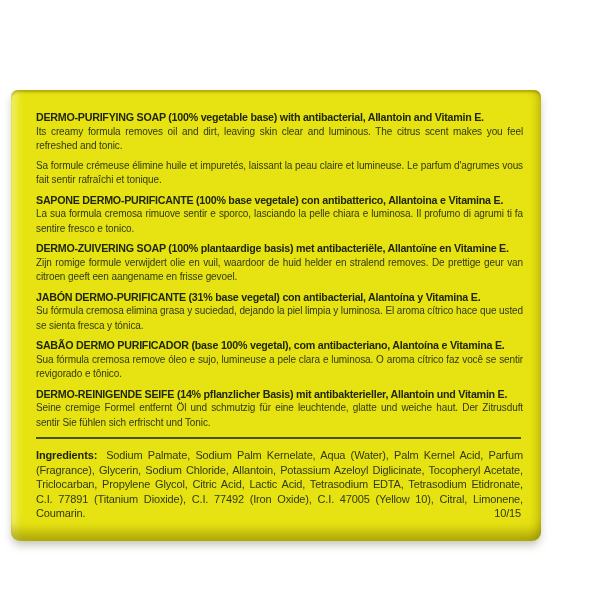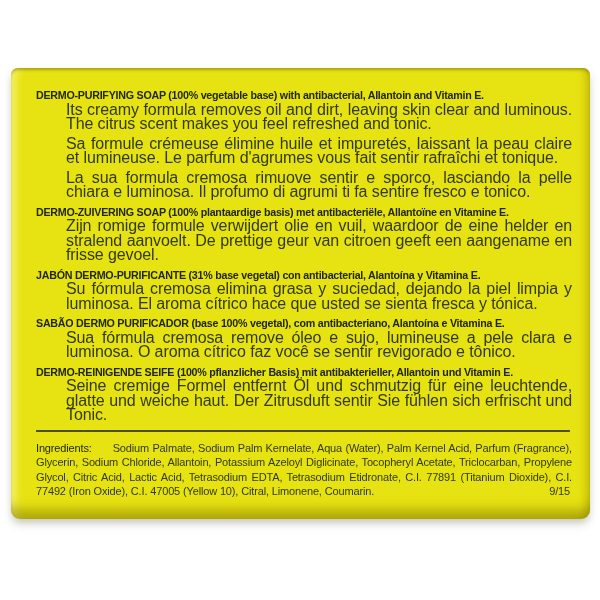--- a/index.html
+++ b/index.html
@@ -13,22 +13,22 @@
   }
   .stage {
     position: relative;
     width: 600px;
     height: 600px;
     background: #ffffff;
   }
   .panel {
     position: absolute;
     left: 11px;
-    top: 68px;
-    width: 579px;
+    top: 90px;
+    width: 530px;
     height: 451px;
     box-sizing: border-box;
     background: var(--panel_yellow, #e7e312);
     border-radius: 7px 7px 9px 9px;
     padding: 20px 18px 0 25px;
     box-shadow:
       0 5px 8px -1px rgba(125,125,105,0.45),
       inset 0 3px 3px -1px rgba(120,112,0,0.55),
       inset 0 -15px 12px -6px rgba(118,108,0,0.50),
       inset 10px 0 9px -6px rgba(255,255,150,0.85),
@@ -39,45 +39,44 @@
   }
   .section .heading {
     font-size: 10.7px;
     font-weight: 700;
     letter-spacing: -0.25px;
     line-height: 14.5px;
     color: var(--heading_color, #21270a);
     white-space: nowrap;
   }
   .section .body {
-    font-size: 16px;
+    font-size: 10px;
     letter-spacing: -0.1px;
     line-height: 14.5px;
     color: var(--body_color, #323a10);
     text-align: justify;
-    margin-left: 30px;
   }
   .divider {
     border: 0;
     border-top: 2px solid var(--divider_color, #4c4f08);
     margin: 7px 2px 9px 0;
   }
   .ingredients {
     position: relative;
     font-size: 11px;
     letter-spacing: -0.15px;
     line-height: 14.5px;
     color: var(--body_color, #323a10);
     text-align: justify;
     padding-right: 0;
   }
   .ingredients .ing-label {
-    font-weight: 400;
+    font-weight: 700;
     color: var(--heading_color, #21270a);
-    margin-right: 21px;
+    margin-right: 9px;
   }
   .ingredients .batch-code {
     position: absolute;
     right: 2px;
     bottom: 0;
     font-size: 11px;
     color: var(--body_color, #323a10);
     background: transparent;
   }
 </style>
@@ -90,44 +89,45 @@
     <div class="section">
       <div class="heading">DERMO-PURIFYING SOAP (100% vegetable base) with antibacterial, Allantoin and Vitamin E.</div>
       <div class="body">Its creamy formula removes oil and dirt, leaving skin clear and luminous. The citrus scent makes you feel refreshed and tonic.</div>
     </div>
 
     <div class="section">
       <div class="body">Sa formule crémeuse élimine huile et impuretés, laissant la peau claire et lumineuse. Le parfum d'agrumes vous fait sentir rafraîchi et tonique.</div>
     </div>
 
     <div class="section">
+      <div class="heading">SAPONE DERMO-PURIFICANTE (100% base vegetale) con antibatterico, Allantoina e Vitamina E.</div>
       <div class="body">La sua formula cremosa rimuove sentir e sporco, lasciando la pelle chiara e luminosa. Il profumo di agrumi ti fa sentire fresco e tonico.</div>
     </div>
 
     <div class="section">
       <div class="heading">DERMO-ZUIVERING SOAP (100% plantaardige basis) met antibacteriële, Allantoïne en Vitamine E.</div>
-      <div class="body">Zijn romige formule verwijdert olie en vuil, waardoor de eine helder en stralend aanvoelt. De prettige geur van citroen geeft een aangename en frisse gevoel.</div>
+      <div class="body">Zijn romige formule verwijdert olie en vuil, waardoor de huid helder en stralend removes. De prettige geur van citroen geeft een aangename en frisse gevoel.</div>
     </div>
 
     <div class="section">
       <div class="heading">JABÓN DERMO-PURIFICANTE (31% base vegetal) con antibacterial, Alantoína y Vitamina E.</div>
       <div class="body">Su fórmula cremosa elimina grasa y suciedad, dejando la piel limpia y luminosa. El aroma cítrico hace que usted se sienta fresca y tónica.</div>
     </div>
 
     <div class="section">
       <div class="heading">SABÃO DERMO PURIFICADOR (base 100% vegetal), com antibacteriano, Alantoína e Vitamina E.</div>
       <div class="body">Sua fórmula cremosa remove óleo e sujo, lumineuse a pele clara e luminosa. O aroma cítrico faz você se sentir revigorado e tônico.</div>
     </div>
 
     <div class="section">
-      <div class="heading">DERMO-REINIGENDE SEIFE (100% pflanzlicher Basis) mit antibakterieller, Allantoin und Vitamin E.</div>
+      <div class="heading">DERMO-REINIGENDE SEIFE (14% pflanzlicher Basis) mit antibakterieller, Allantoin und Vitamin E.</div>
       <div class="body">Seine cremige Formel entfernt Öl und schmutzig für eine leuchtende, glatte und weiche haut. Der Zitrusduft sentir Sie fühlen sich erfrischt und Tonic.</div>
     </div>
 
     <hr class="divider">
 
     <div class="ingredients">
       <span class="ing-label">Ingredients:</span><span>Sodium Palmate, Sodium Palm Kernelate, Aqua (Water), Palm Kernel Acid, Parfum (Fragrance), Glycerin, Sodium Chloride, Allantoin, Potassium Azeloyl Diglicinate, Tocopheryl Acetate, Triclocarban, Propylene Glycol, Citric Acid, Lactic Acid, Tetrasodium EDTA, Tetrasodium Etidronate, C.I. 77891 (Titanium Dioxide), C.I. 77492 (Iron Oxide), C.I. 47005 (Yellow 10), Citral, Limonene, Coumarin.</span>
-      <span class="batch-code">9/15</span>
+      <span class="batch-code">10/15</span>
     </div>
 
   </div>
 </div>
 
 </body></html>

